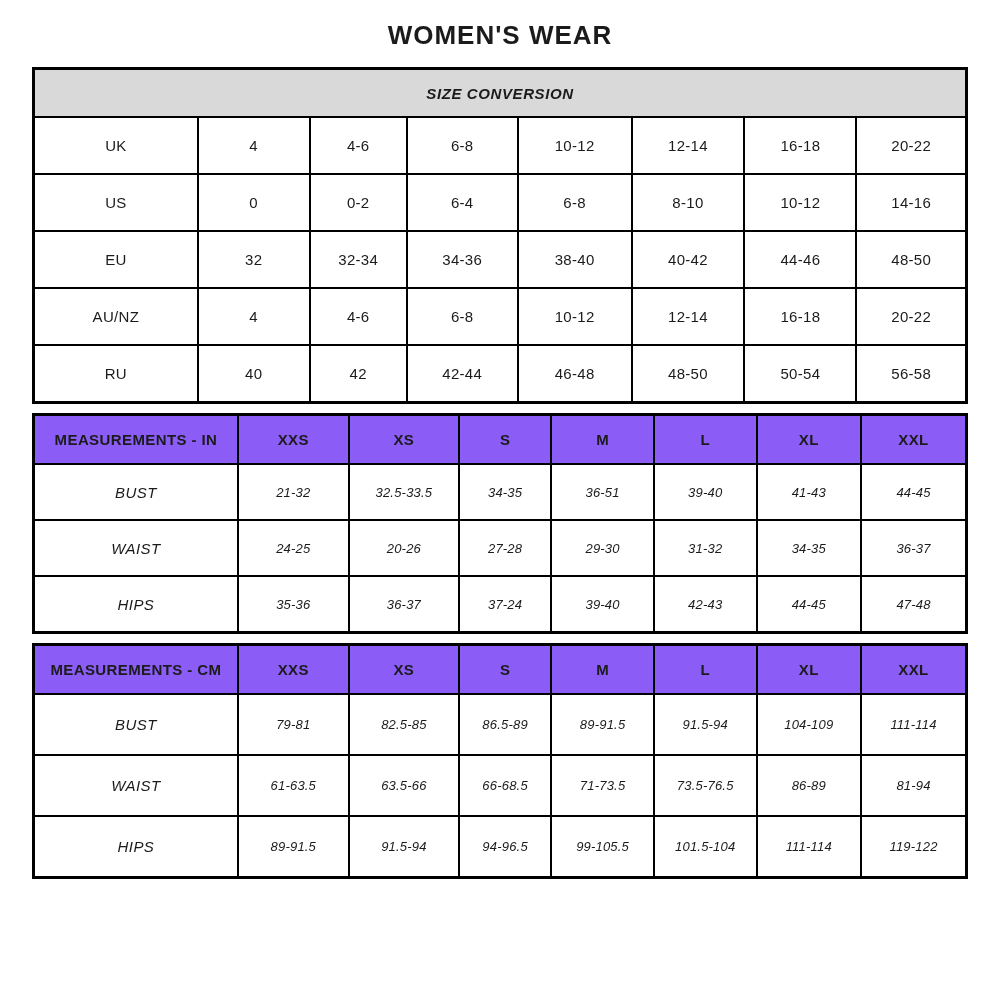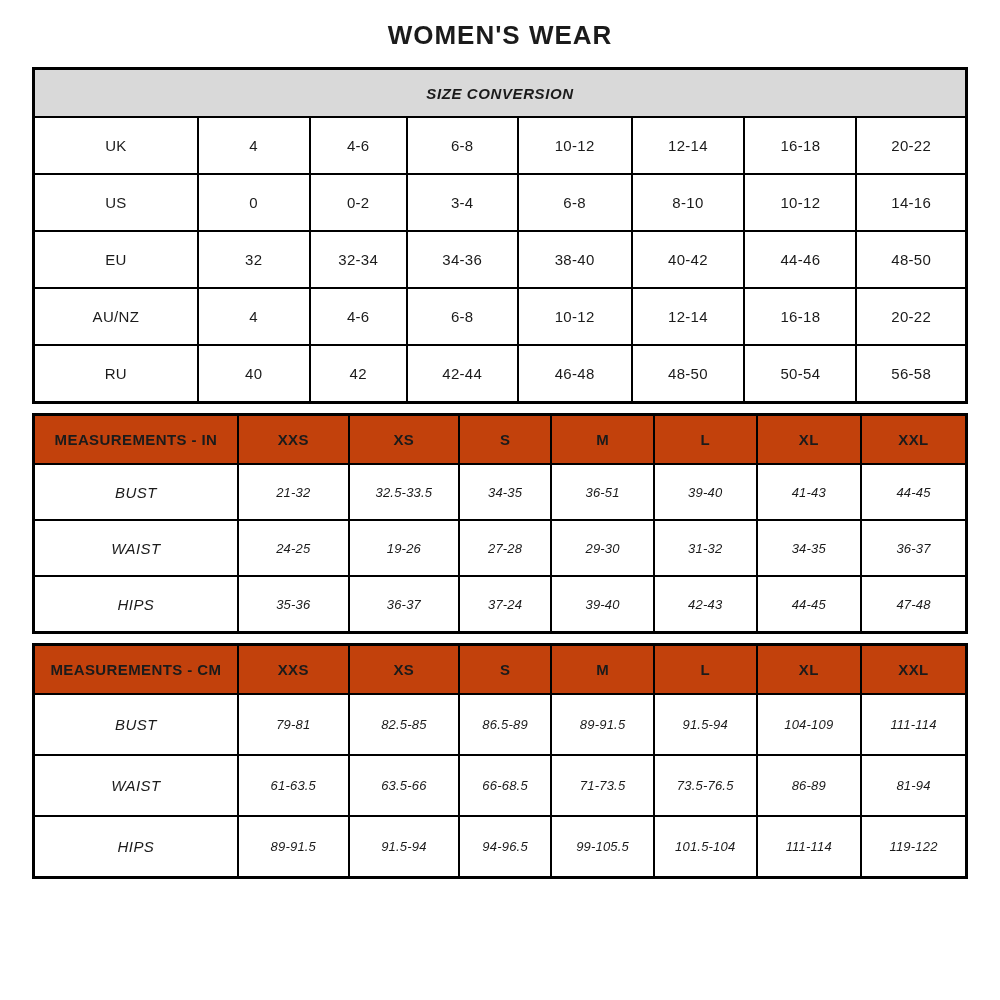--- a/index.html
+++ b/index.html
@@ -37,21 +37,21 @@
     background: #d9d9d9;
     height: 46px;
     font-weight: 700;
     font-size: 15px;
     letter-spacing: 0.6px;
     font-style: italic;
   }
   .t1 tbody td { height: 55px; font-size: 15px; letter-spacing: 0.3px; }
   
   .tm thead td {
-    background: #c2410c;
+    background: #8b5cf6;
     height: 47px;
     font-weight: 700;
     font-size: 15px;
     letter-spacing: 0.4px;
   }
   .tm tbody td { height: 54px; font-size: 13px; letter-spacing: 0.2px; font-style: italic; }
   .tm tbody td.row-label { font-size: 15px; letter-spacing: 0.4px; }
   .t3 tbody td { height: 59px; }
 </style>
 </head>
@@ -85,21 +85,21 @@
         <td>6-8</td>
         <td>10-12</td>
         <td>12-14</td>
         <td>16-18</td>
         <td>20-22</td>
       </tr>
       <tr>
         <td class="row-label">US</td>
         <td>0</td>
         <td>0-2</td>
-        <td>3-4</td>
+        <td>6-4</td>
         <td>6-8</td>
         <td>8-10</td>
         <td>10-12</td>
         <td>14-16</td>
       </tr>
       <tr>
         <td class="row-label">EU</td>
         <td>32</td>
         <td>32-34</td>
         <td>34-36</td>
@@ -161,21 +161,21 @@
         <td>32.5-33.5</td>
         <td>34-35</td>
         <td>36-51</td>
         <td>39-40</td>
         <td>41-43</td>
         <td>44-45</td>
       </tr>
       <tr>
         <td class="row-label">WAIST</td>
         <td>24-25</td>
-        <td>19-26</td>
+        <td>20-26</td>
         <td>27-28</td>
         <td>29-30</td>
         <td>31-32</td>
         <td>34-35</td>
         <td>36-37</td>
       </tr>
       <tr>
         <td class="row-label">HIPS</td>
         <td>35-36</td>
         <td>36-37</td>

